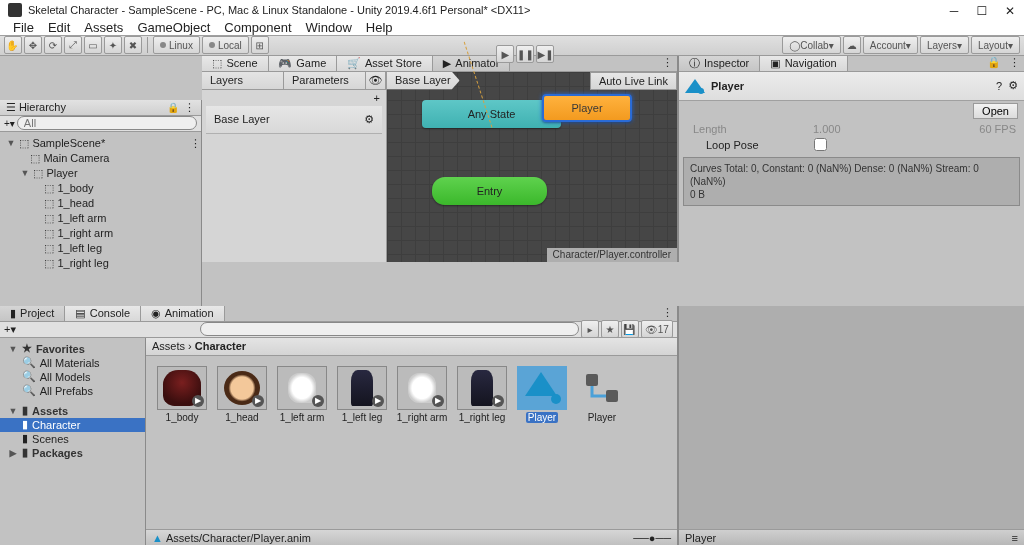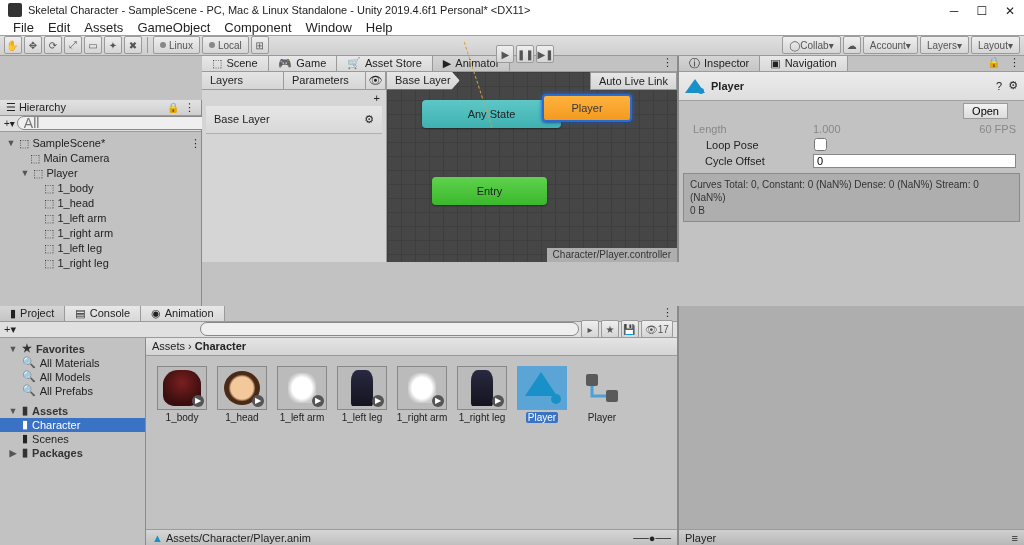--- a/index.html
+++ b/index.html
@@ -31,21 +31,21 @@
   .animator-top .seg { padding:0 8px; display:flex; align-items:center; border-right:1px solid #9a9a9a; background:linear-gradient(#e4e4e4,#d6d6d6);}
   .animator-body { flex:1; display:flex; }
   .layers-col { width:185px; background:#d5d5d5; border-right:1px solid #9a9a9a; display:flex; flex-direction:column;}
   .layer-row { height:28px; background:linear-gradient(#e6e6e6,#d8d8d8); border-bottom:1px solid #b0b0b0; display:flex; align-items:center; padding:0 8px; justify-content:space-between; margin:0 4px 0 4px;}
   .graph { flex:1; background:#464646; position:relative; background-image:linear-gradient(#3e3e3e 1px,transparent 1px),linear-gradient(90deg,#3e3e3e 1px,transparent 1px); background-size:14px 14px;}
   .breadcrumb { position:absolute; top:0; left:0; height:18px; background:linear-gradient(#e6e6e6,#d6d6d6); display:flex; align-items:center; padding:0 8px; border-bottom:1px solid #9a9a9a; border-right:1px solid #9a9a9a; clip-path: polygon(0 0, calc(100% - 8px) 0, 100% 50%, calc(100% - 8px) 100%, 0 100%);}
   .autolive { position:absolute; top:0; right:0; height:18px; background:linear-gradient(#e6e6e6,#d6d6d6); padding:0 8px; display:flex; align-items:center; border:1px solid #9a9a9a;}
   .node { position:absolute; height:28px; border-radius:4px; display:flex; align-items:center; justify-content:center; font-size:11px; color:#222; box-shadow:0 1px 2px rgba(0,0,0,0.4);}
   .node.any { width:139px; background:linear-gradient(#5ec7c7,#3fb1b1); left:25px; top:28px;}
   .node.player { width:90px; background:linear-gradient(#ffb23e,#f39a1f); color:#383838; left:145px; top:22px; border:2px solid #2a6bd6; box-shadow:0 0 4px #2a6bd6,0 1px 2px rgba(0,0,0,0.4);}
-  .node.entry { width:115px; background:linear-gradient(#5fd24e,#3bb82b); left:35px; top:105px;}
+  .node.entry { width:115px; background:linear-gradient(#5fd24e,#3bb82b); left:35px; top:105px;border-radius:13px;}
   .arrow-line { position:absolute; left:95px; top:55px; width:90px; height:1px; border-top:1px dashed #d6a040; transform-origin:left; transform:rotate(-108deg);}
   .graph-status { position:absolute; bottom:0; right:0; height:14px; background:rgba(180,180,180,0.95); padding:0 6px; font-size:10px; color:#333; display:flex; align-items:center;}
   .right-pane { width:346px; background:#c2c2c2; display:flex; flex-direction:column; border-left:1px solid #8a8a8a;}
   .insp-header { background:linear-gradient(#ececec,#dedede); border-bottom:1px solid #a0a0a0; padding:4px 6px; display:flex; align-items:center; gap:6px;}
   .tri-icon { width:20px; height:20px; position:relative;}
   .tri-icon::before { content:""; position:absolute; left:0; top:3px; border-left:10px solid transparent; border-right:10px solid transparent; border-bottom:14px solid #1a90c8;}
   .tri-icon::after { content:""; position:absolute; left:13px; top:12px; width:6px; height:6px; border-radius:50%; background:#1a90c8;}
   .openbtn { margin-left:auto; border:1px solid #9a9a9a; background:linear-gradient(#f2f2f2,#dcdcdc); padding:1px 8px; font-size:11px;}
   .insp-row { display:flex; align-items:center; height:16px; padding:0 8px 0 14px; font-size:11px; }
   .insp-row .lbl { width:120px; }
@@ -71,21 +71,21 @@
   .thumb-leg { width:22px; height:36px; background:linear-gradient(#282840,#14141f); border-radius:30% 30% 10% 10%;}
   .thumb-anim { width:50px; height:44px; border:none; background:transparent; position:relative;}
   .thumb-anim.sel { background:#5aa4d6;}
   .thumb-anim::before { content:""; position:absolute; left:8px; top:6px; border-left:16px solid transparent; border-right:16px solid transparent; border-bottom:24px solid #1a90c8;}
   .thumb-anim::after { content:""; position:absolute; right:6px; bottom:6px; width:10px; height:10px; border-radius:50%; background:#1a90c8;}
   .thumb-ctrl { background:transparent; border:none;}
   .asset span.selq { background:#3a72c4; color:#fff; padding:0 2px; border-radius:2px;}
   .footer-bar { height:16px; background:linear-gradient(#d6d6d6,#c0c0c0); border-top:1px solid #9a9a9a; display:flex; align-items:center; padding:0 6px; font-size:11px;}
   .bottom-right { width:346px; display:flex; flex-direction:column; background:#aeaeae; border-left:1px solid #8a8a8a;}
   .play-main { position:relative; }
-  input.search { height:14px; flex:1; border:1px solid #888; border-radius:8px; padding:0 6px; font-size:14px; background:#efefef;}
+  input.search { height:14px; flex:1; border:1px solid #888; border-radius:8px; padding:0 6px; font-size:11px; background:#efefef;}
   .row-flex { display:flex; align-items:center; gap:2px;}
 </style>
 </head>
 <body>
 
 <div class="titlebar">
   <div class="icon"></div>
   <span>Skeletal Character - SampleScene - PC, Mac &amp; Linux Standalone - Unity 2019.4.6f1 Personal* &lt;DX11&gt;</span>
   <div class="winbtns">
     <div class="winbtn">─</div>
@@ -239,36 +239,32 @@
       <span style="padding:0 4px;">🔒</span>
       <span style="padding:0 4px;">⋮</span>
     </div>
     <div class="insp-header">
       <div class="tri-icon"></div>
       <span style="font-weight:bold">Player</span>
       <span class="spacer"></span>
       <span>?</span>
       <span>⚙</span>
     </div>
-    <div style="display:flex; justify-content:center; padding:2px 16px;">
+    <div style="display:flex; justify-content:center; padding:2px 6px;">
         <button class="openbtn">Open</button>
       </div>
     <div class="insp-row" style="color:#888;">
       <span class="lbl">Length</span>
       <span>1.000</span>
       <span class="spacer"></span>
       <span>60 FPS</span>
     </div>
     <div class="insp-row" style="padding-left:27px;">
       <span class="lbl" style="width:108px;">Loop Pose</span>
       <input type="checkbox" style="">
-    </div>
-    <div class="insp-row" style="padding-left:26px;">
-      <span class="lbl" style="width:108px;">Cycle Offset</span>
-      <input type="text" value="0" style="">
     </div>
     <div class="insp-dark">
       <div>Curves Total: 0, Constant: 0 (NaN%) Dense: 0 (NaN%) Stream: 0 (NaN%)</div>
       <div>0 B</div>
     </div>
   </div>
 </div>
 
 <div class="bottom">
   <div style="flex:1; display:flex; flex-direction:column; border-right:1px solid #8a8a8a;">

